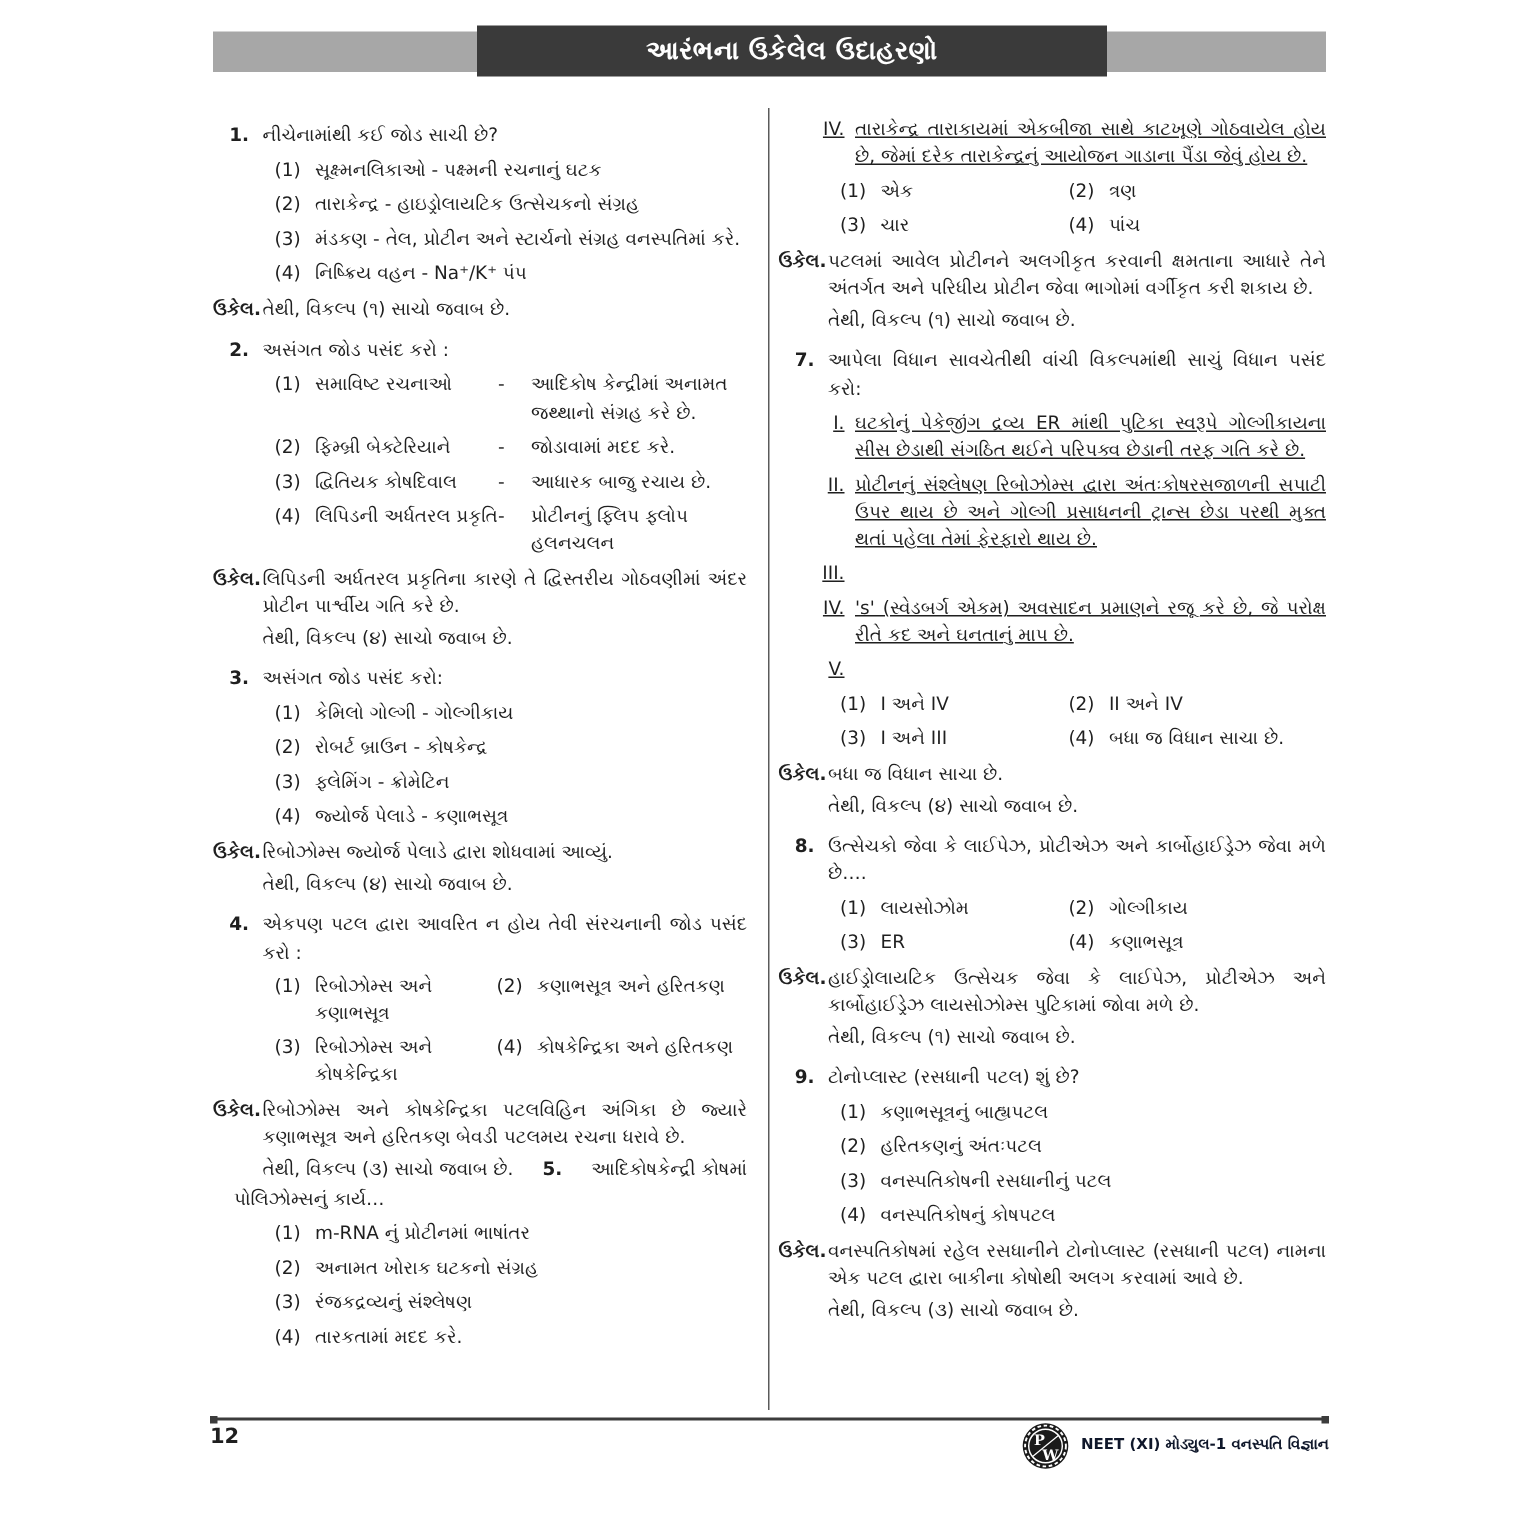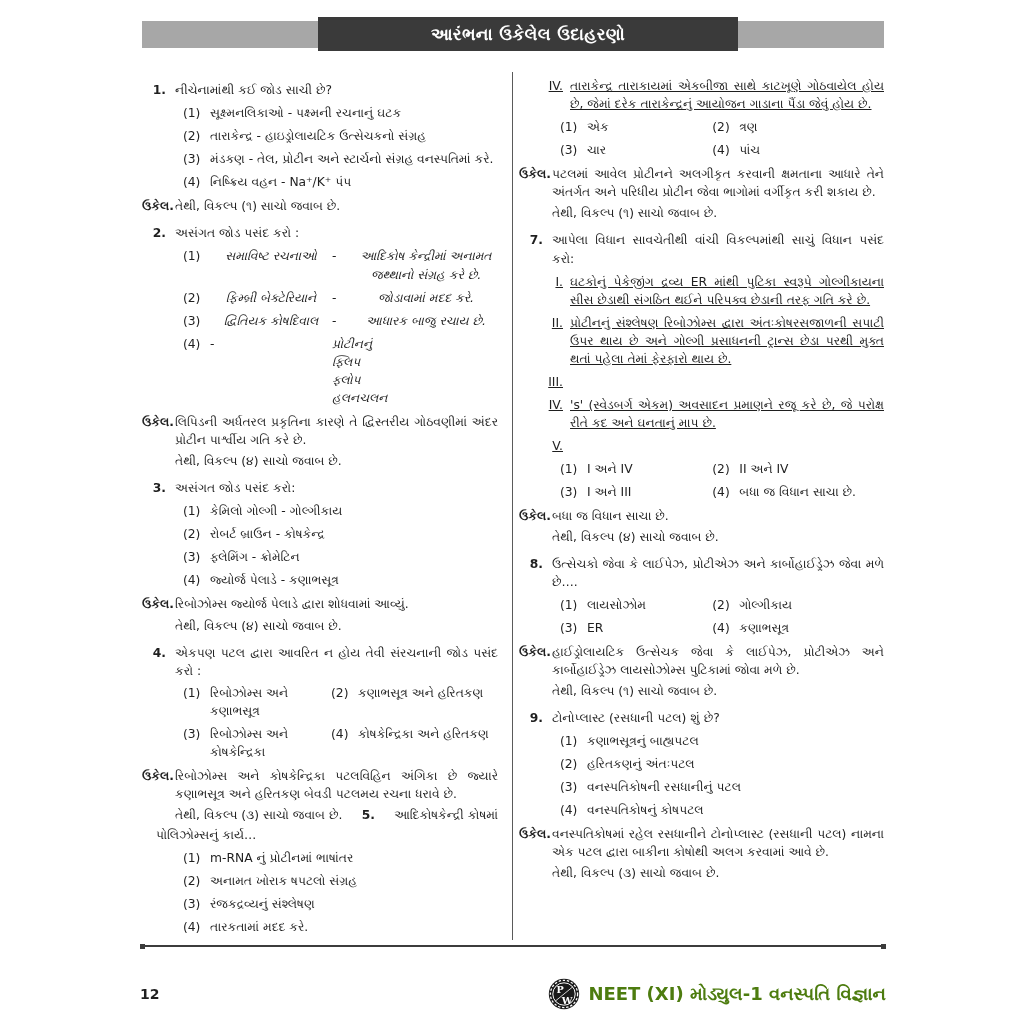--- a/index.html
+++ b/index.html
@@ -21,42 +21,42 @@
   .blk{margin-top:4px;}
   .q-row{display:flex;margin-top:9px;}
   .q-num{font-weight:bold;min-width:24px;text-align:right;margin-right:9px;flex-shrink:0;}
   .q-text{flex:1;text-align:justify;}
   .opts .opt-row{display:flex;margin:5px 0 5px 41px;}
   .opt-num{min-width:27px;flex-shrink:0;}
   .opt-text{flex:1;}
   .opts-grid{display:grid;grid-template-columns:47% 53%;margin-left:41px;row-gap:5px;}
   .opt-cell{display:flex;}
   .match .match-row{display:grid;grid-template-columns:27px 122px 22px 1fr;margin:5px 0 5px 41px;}
-  .match-left,.match-right{text-align:center;font-style:italic;}
+  .match-left,.match-right{text-align:left;}
   .sol-row{display:flex;margin-top:6px;}
   .sol-label{font-weight:bold;min-width:33px;flex-shrink:0;}
   .sol-body{flex:1;}
   .sol-line{text-align:justify;}
   .sol-line + .sol-line{margin-top:3px;}
   .stmts .st-row{display:grid;grid-template-columns:44px 1fr;column-gap:7px;margin:5px 0;text-decoration:underline;}
   .st-num{text-align:right;}
   .st-text{text-align:justify;}
   .inline-q{display:flex;justify-content:space-between;margin-left:33px;margin-top:3px;}
   .inline-q .iq-num{font-weight:bold;padding:0 14px;}
   .plain{margin-left:14px;margin-top:2px;}
   
   .bottom-rule{position:absolute;left:142px;top:945px;width:742px;height:2px;background:#3c3c3c;}
   .bottom-rule::before,.bottom-rule::after{content:'';position:absolute;width:5px;height:5px;top:-1.5px;background:#3c3c3c;}
   .bottom-rule::before{left:-2px;}
   .bottom-rule::after{right:-2px;}
   
-  .footer{position:absolute;left:140px;top:978px;width:746px;display:flex;justify-content:space-between;align-items:center;}
+  .footer{position:absolute;left:140px;top:948px;width:746px;display:flex;justify-content:space-between;align-items:flex-start;}
   .page-num{font-weight:bold;font-size:14px;}
   .footer-right{display:flex;align-items:center;gap:8px;}
-  .footer-title{font-weight:bold;font-size:18px;color:#4d7c0f;}
+  .footer-title{font-weight:bold;font-size:10px;color:#0f172a;}
 </style>
 </head>
 <body>
 
 <div class="page">
 
   <div class="header-band">
     <div class="title-box">
       <span>આરંભના ઉકેલેલ ઉદાહરણો</span>
     </div>
@@ -110,20 +110,21 @@
             <span class="match-right">જોડાવામાં મદદ કરે.</span>
           </div>
           <div class="match-row">
             <span class="opt-num">(3)</span>
             <span class="match-left">દ્વિતિયક કોષદિવાલ</span>
             <span class="match-sep">-</span>
             <span class="match-right">આધારક બાજુ રચાય છે.</span>
           </div>
           <div class="match-row">
             <span class="opt-num">(4)</span>
+            <span class="match-left">લિપિડની અર્ધતરલ પ્રકૃતિ</span>
             <span class="match-sep">-</span>
             <span class="match-right">પ્રોટીનનું ફ્લિપ ફ્લોપ હલનચલન</span>
           </div>
         </div>
         <div class="blk sol-row">
           <span class="sol-label">ઉકેલ.</span>
           <div class="sol-body">
             <div class="sol-line">લિપિડની અર્ધતરલ પ્રકૃતિના કારણે તે દ્વિસ્તરીય ગોઠવણીમાં અંદર પ્રોટીન પાર્શ્વીય ગતિ કરે છે.</div>
             <div class="sol-line">તેથી, વિકલ્પ (૪) સાચો જવાબ છે.</div>
           </div>
@@ -191,21 +192,21 @@
           <span class="iq-right">આદિકોષકેન્દ્રી કોષમાં</span>
         </div>
         <div class="blk plain">પોલિઝોમ્સનું કાર્ય…</div>
         <div class="blk opts">
           <div class="opt-row">
             <span class="opt-num">(1)</span>
             <span class="opt-text">m-RNA નું પ્રોટીનમાં ભાષાંતર</span>
           </div>
           <div class="opt-row">
             <span class="opt-num">(2)</span>
-            <span class="opt-text">અનામત ખોરાક ષપટલો સંગ્રહ</span>
+            <span class="opt-text">અનામત ખોરાક ઘટકનો સંગ્રહ</span>
           </div>
           <div class="opt-row">
             <span class="opt-num">(3)</span>
             <span class="opt-text">રંજકદ્રવ્યનું સંશ્લેષણ</span>
           </div>
           <div class="opt-row">
             <span class="opt-num">(4)</span>
             <span class="opt-text">તારકતામાં મદદ કરે.</span>
           </div>
         </div>

